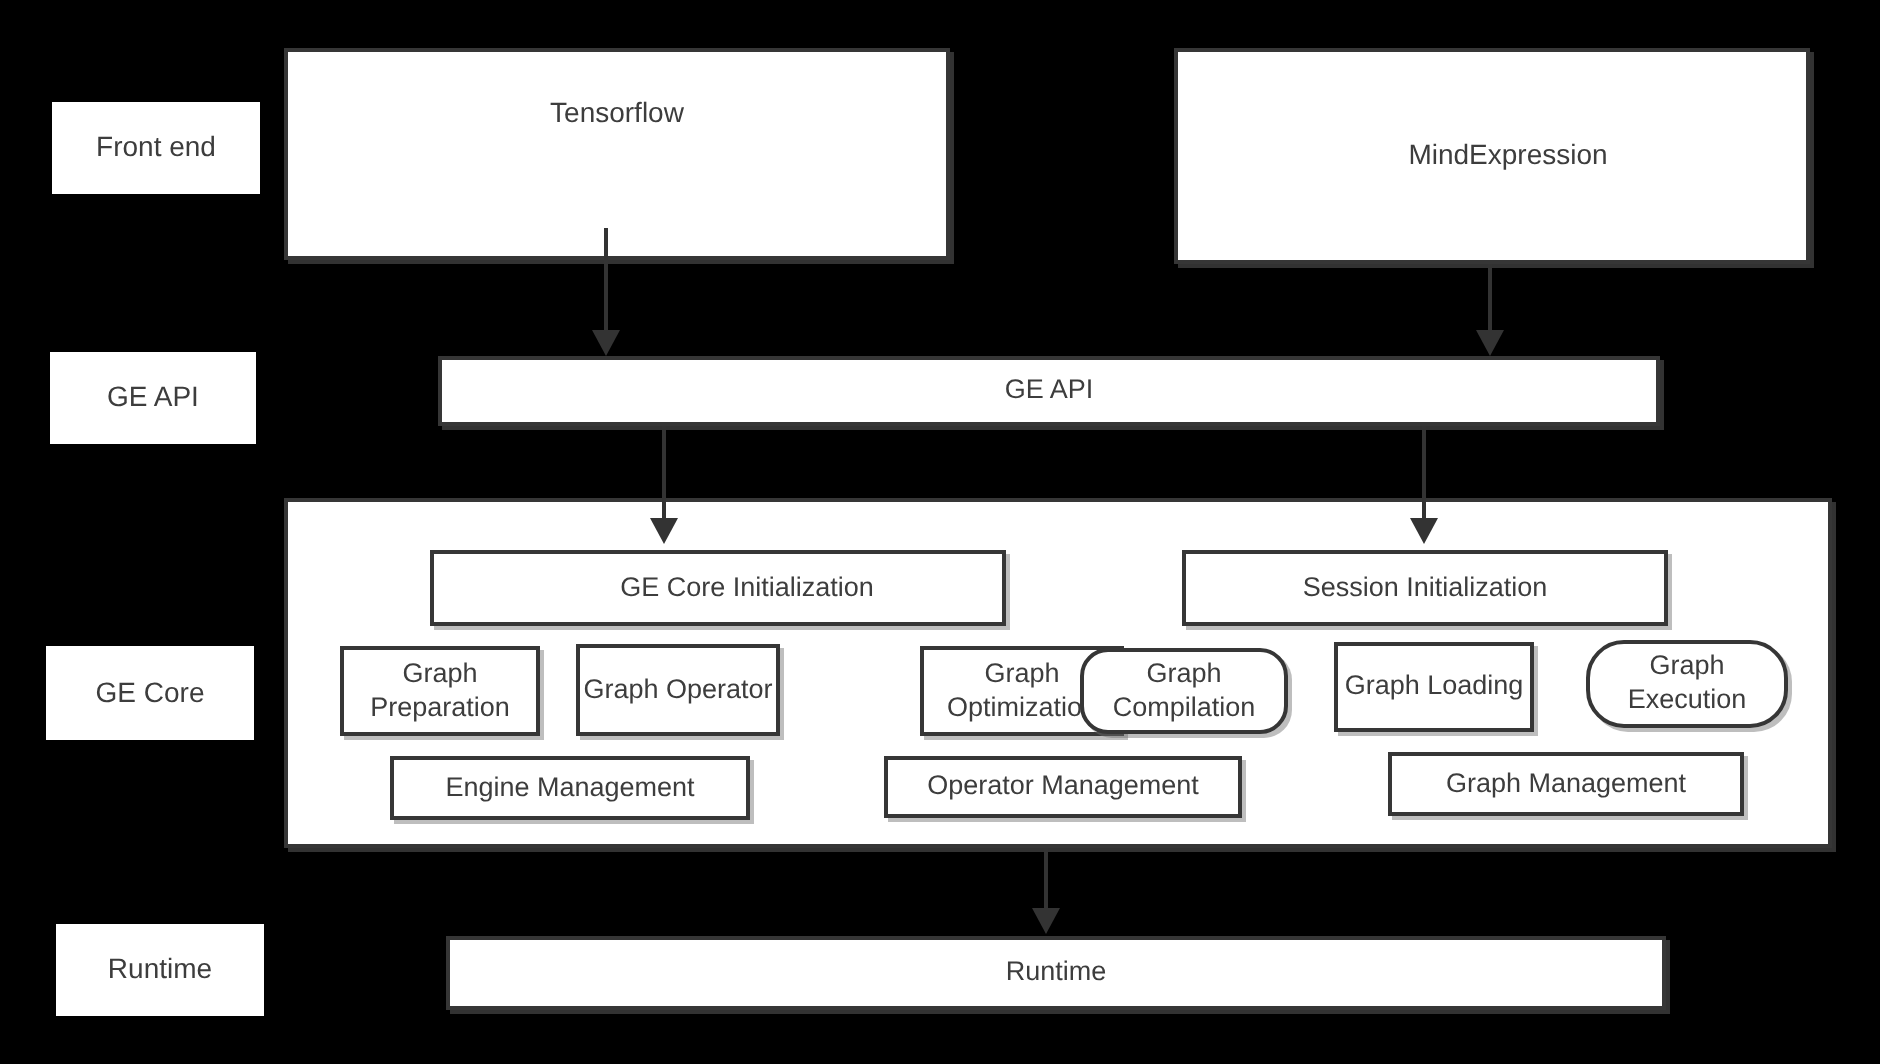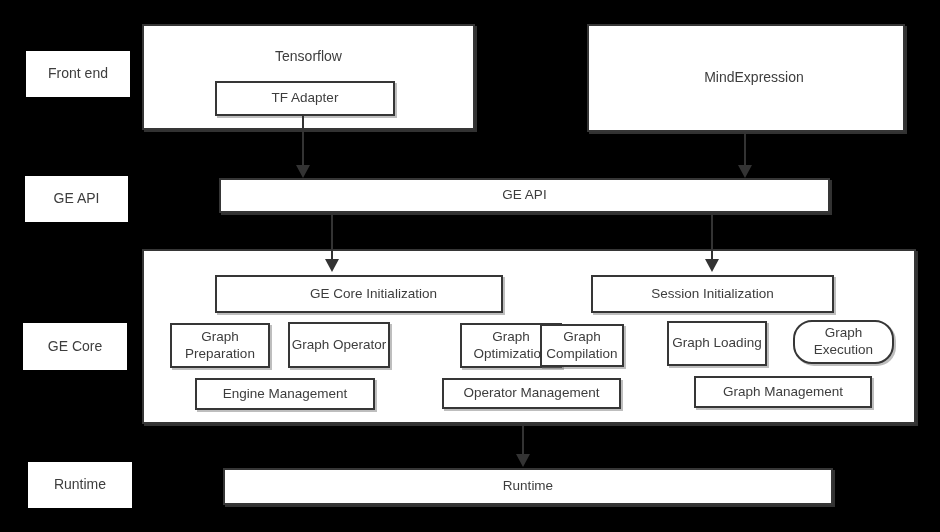--- a/index.html
+++ b/index.html
@@ -31,36 +31,35 @@
 
 <div class="stage">
 
   <div class="box side-label" style="left:26px;top:51px;width:104px;height:46px;">Front end</div>
   <div class="box side-label" style="left:25px;top:176px;width:103px;height:46px;">GE API</div>
   <div class="box side-label" style="left:23px;top:323px;width:104px;height:47px;">GE Core</div>
   <div class="box side-label" style="left:28px;top:462px;width:104px;height:46px;">Runtime</div>
 
   <div class="box bordered container-box" style="left:142px;top:24px;width:333px;height:106px;">
     <div class="tf-title">Tensorflow</div>
-    <div class="box bordered" style="left:71px;top:55px;width:180px;height:35px;">TF Adapter</div>
   </div>
 
   <div class="box bordered big-label" style="left:587px;top:24px;width:318px;height:108px;padding-left:16px;">MindExpression</div>
 
   <div class="box bordered" style="left:219px;top:178px;width:611px;height:35px;">GE API</div>
 
   <div class="box bordered container-box" style="left:142px;top:249px;width:774px;height:175px;">
 
     <div class="box bordered" style="left:71px;top:24px;width:288px;height:38px;padding-left:29px;">GE Core Initialization</div>
     <div class="box bordered" style="left:447px;top:24px;width:243px;height:38px;">Session Initialization</div>
 
     <div class="box bordered" style="left:26px;top:72px;width:100px;height:45px;">Graph Preparation</div>
     <div class="box bordered" style="left:144px;top:71px;width:102px;height:46px;">Graph Operator</div>
     <div class="box bordered" style="left:272px;top:72px;width:102px;height:45px;margin-left:44px;">Graph Optimization</div>
-    <div class="box bordered" style="left:396px;top:73px;width:84px;height:43px;">Graph Compilation</div>
+    <div class="box bordered" style="left:396px;top:73px;width:104px;height:43px;border-radius:14px;">Graph Compilation</div>
     <div class="box bordered" style="left:523px;top:70px;width:100px;height:45px;">Graph Loading</div>
     <div class="box bordered" style="left:649px;top:69px;width:101px;height:44px;border-radius:19px;">Graph Execution</div>
 
     <div class="box bordered" style="left:298px;top:127px;width:179px;height:31px;">Operator Management</div>
     <div class="box bordered" style="left:51px;top:127px;width:180px;height:32px;">Engine Management</div>
     <div class="box bordered" style="left:550px;top:125px;width:178px;height:32px;">Graph Management</div>
   </div>
 
   <div class="box bordered" style="left:223px;top:468px;width:610px;height:37px;">Runtime</div>
 

